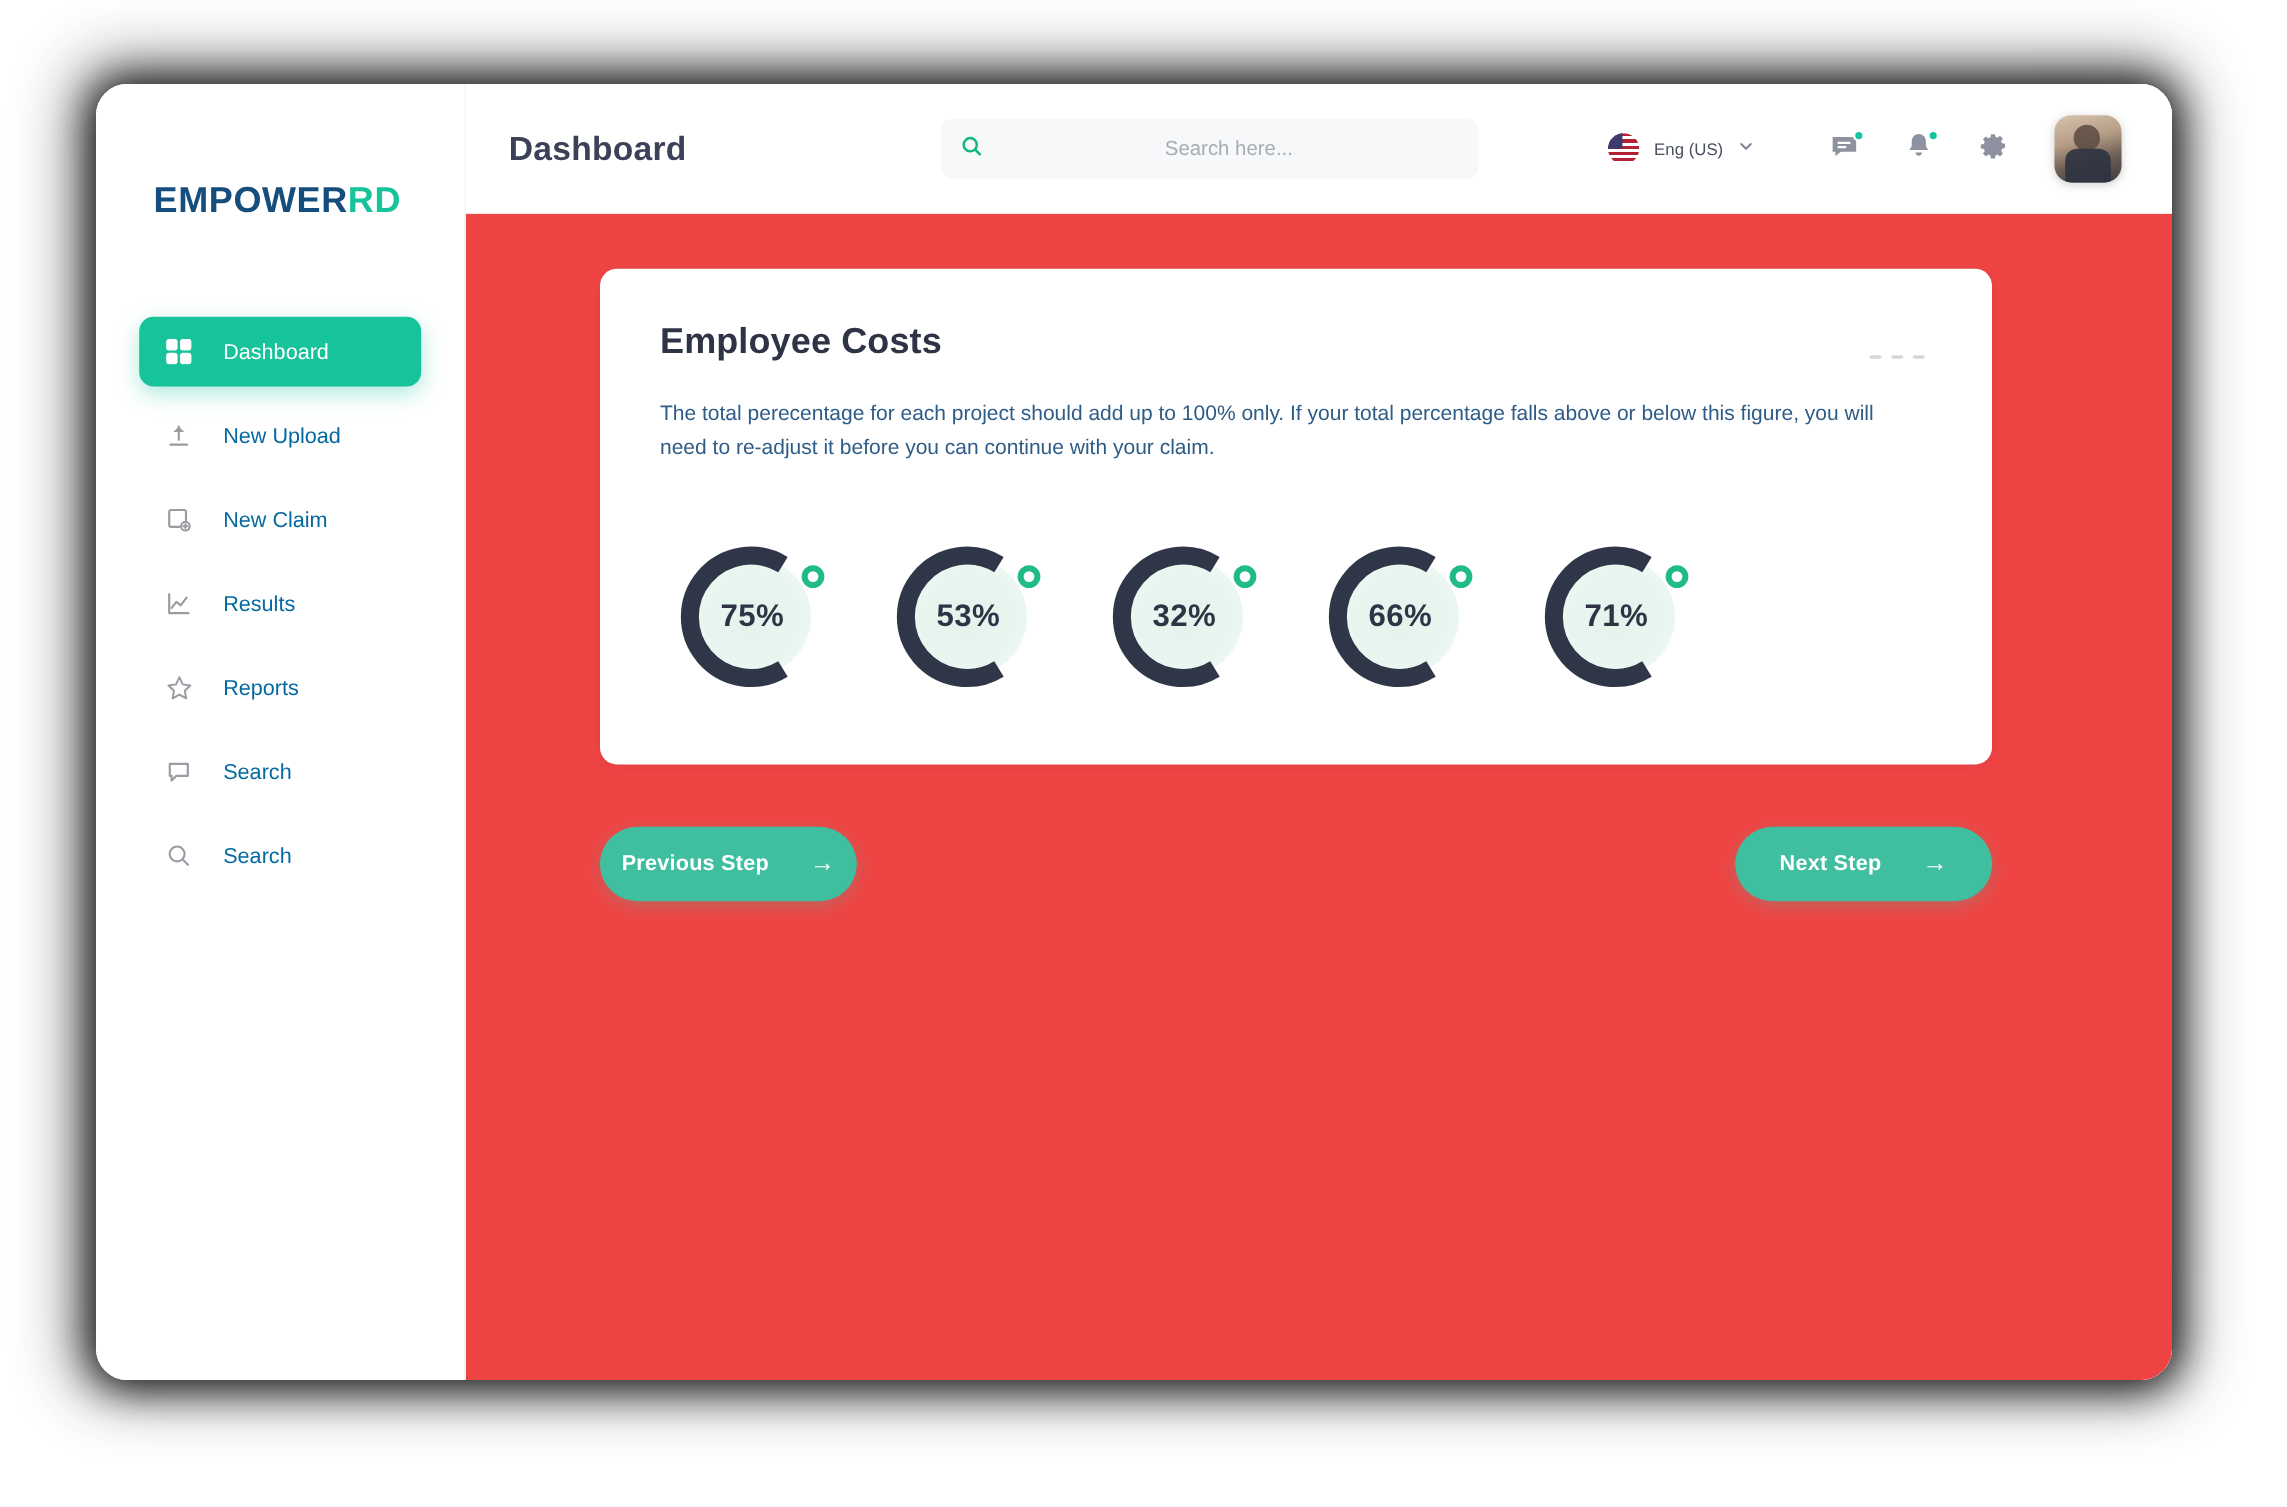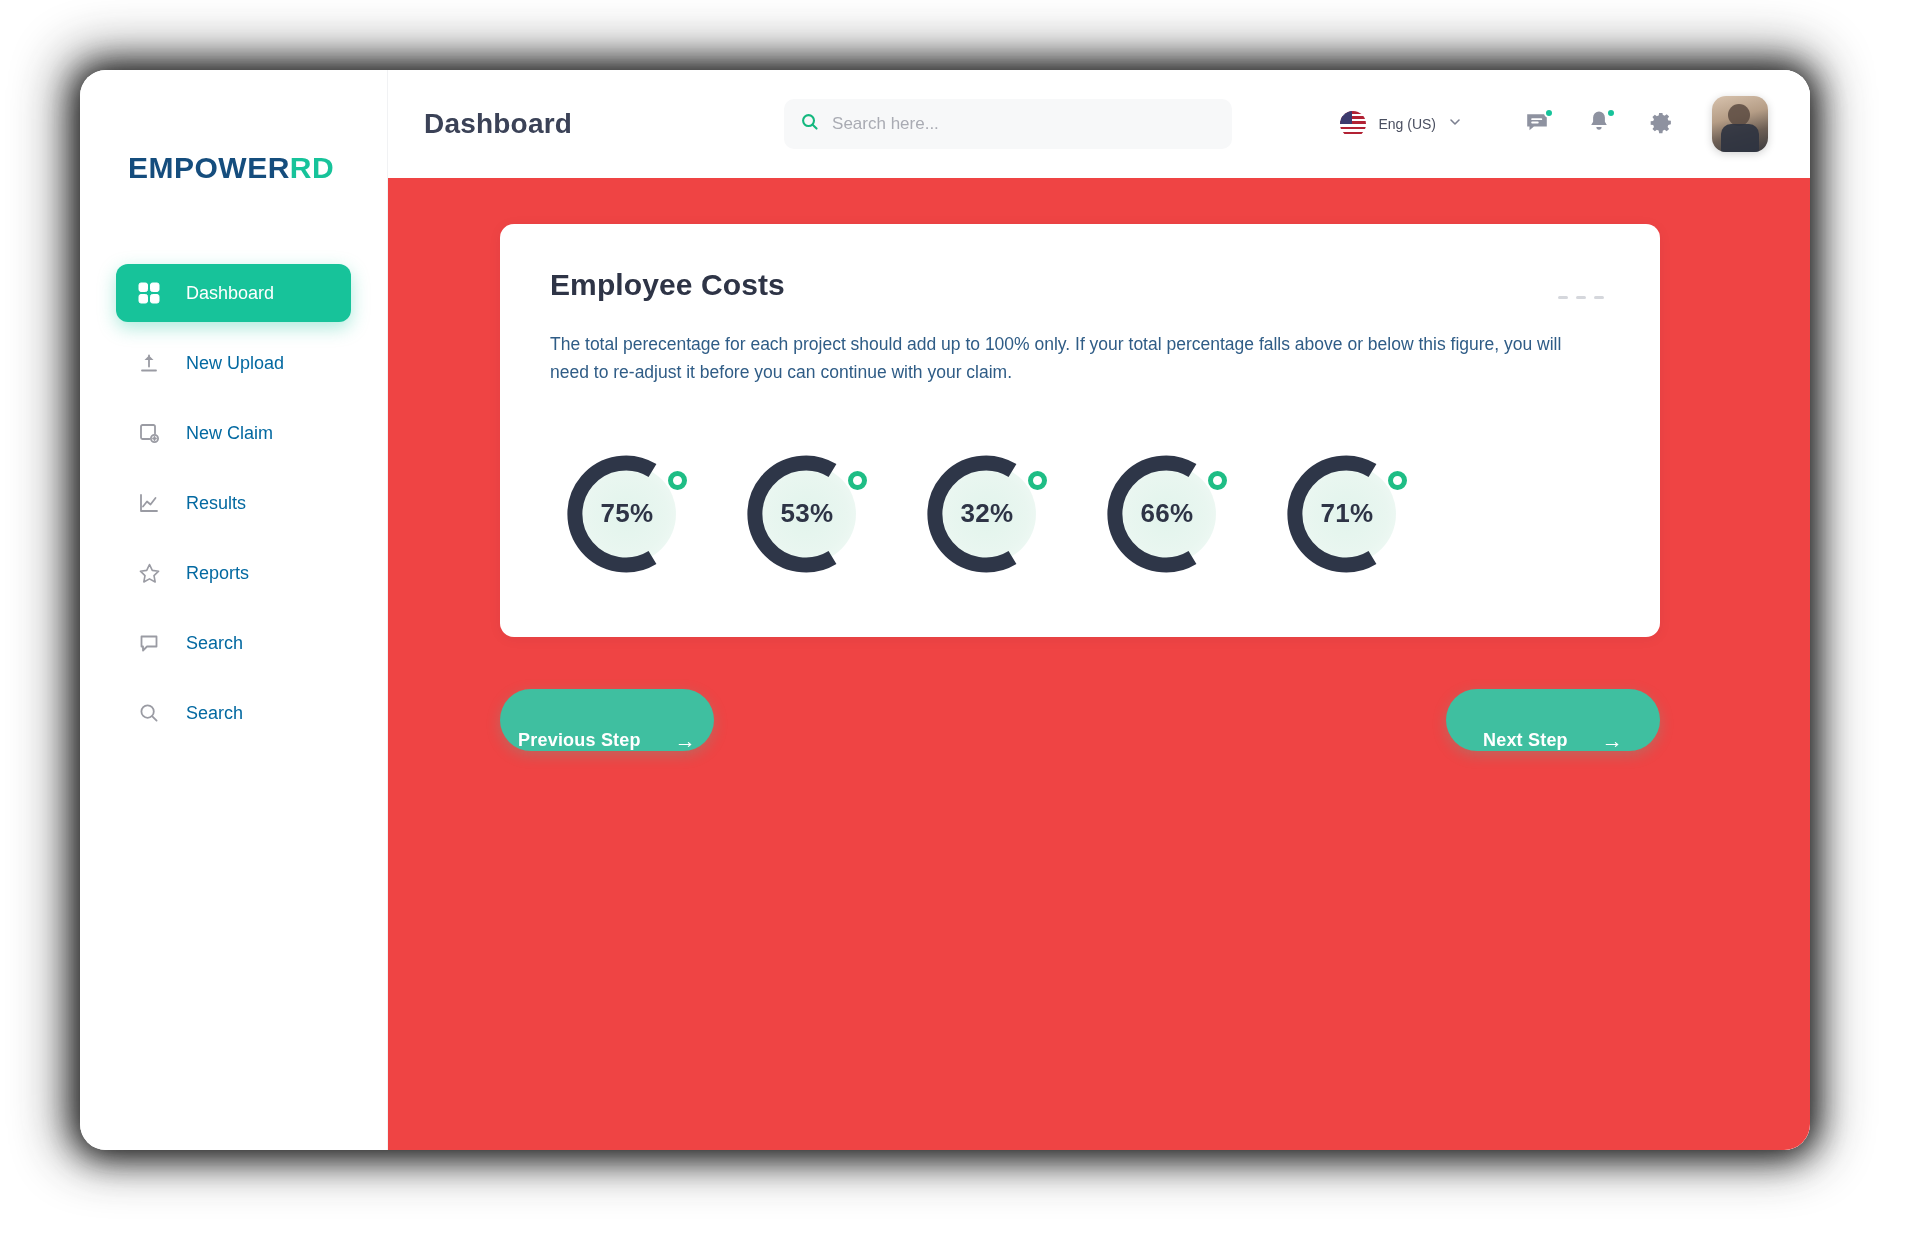--- a/index.html
+++ b/index.html
@@ -151,20 +151,21 @@
   }
   #search-input {
     border: 0;
     outline: 0;
     background: transparent;
     margin-left: 12px;
     font-size: 17px;
     color: #a16207;
     font-family: "Liberation Sans", sans-serif;
     width: 100%;
+    text-align: center;
   }
   #search-input::placeholder { color: #a9abb3; }
 
   #topbar-right {
     margin-left: auto;
     display: flex;
     align-items: center;
     gap: 0;
   }
 
@@ -341,21 +342,21 @@
   .step-btn {
     background: #3fbfa0;
     color: #ffffff;
     border: 0;
     border-radius: 40px;
     height: 62px;
     font-size: 18px;
     font-weight: 700;
     font-family: "Liberation Sans", sans-serif;
     display: flex;
-    align-items: flex-end;
+    align-items: center;
     justify-content: center;
     gap: 34px;
     cursor: pointer;
     letter-spacing: .2px;
     box-shadow: 0 4px 14px rgba(63,191,160,.28);
   }
   #prev-btn { width: 214px; }
   #next-btn { width: 214px; }
   .step-btn .arrow { font-size: 21px; line-height: 1; font-weight: 400; }
 </style>

